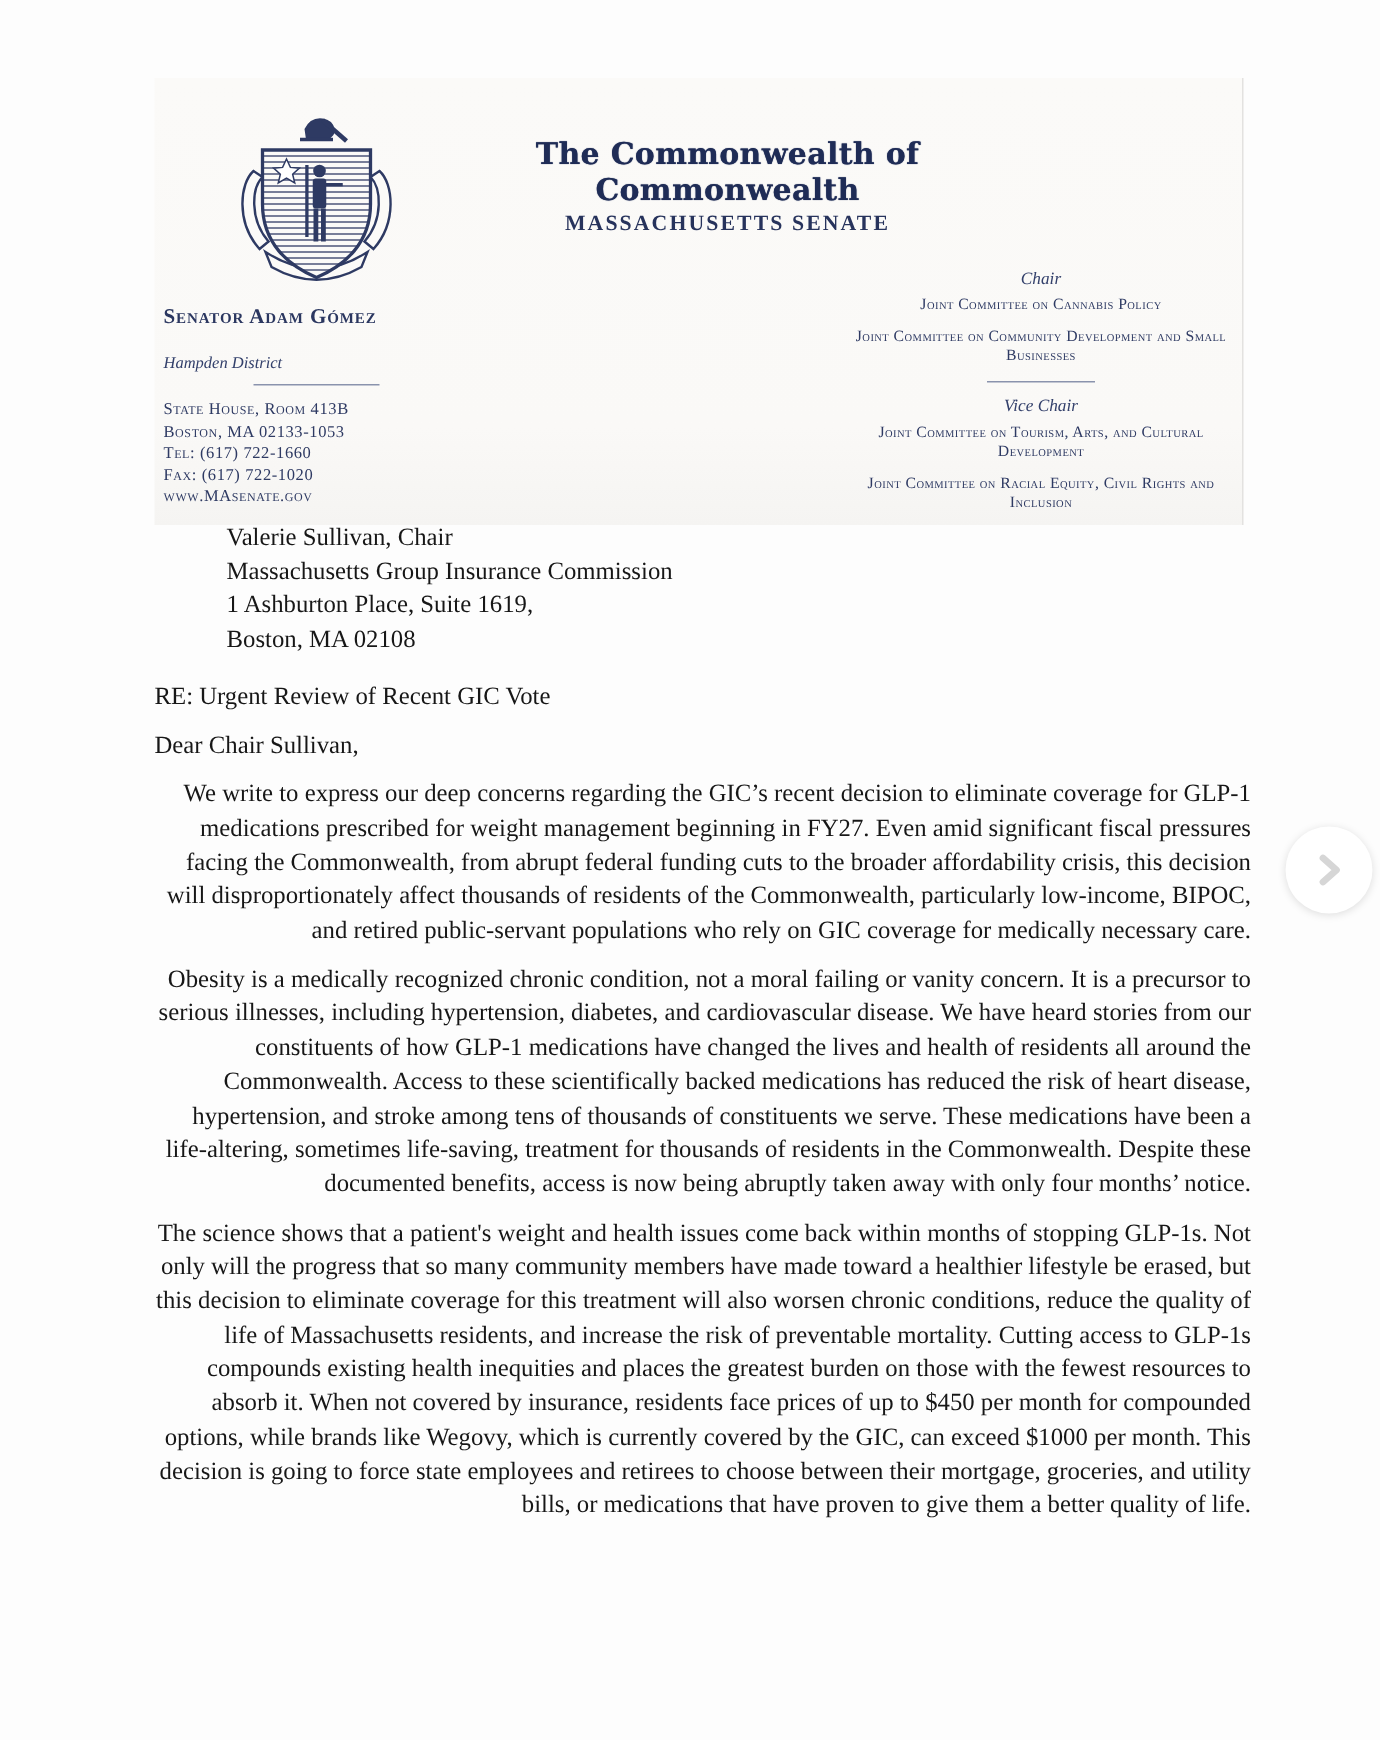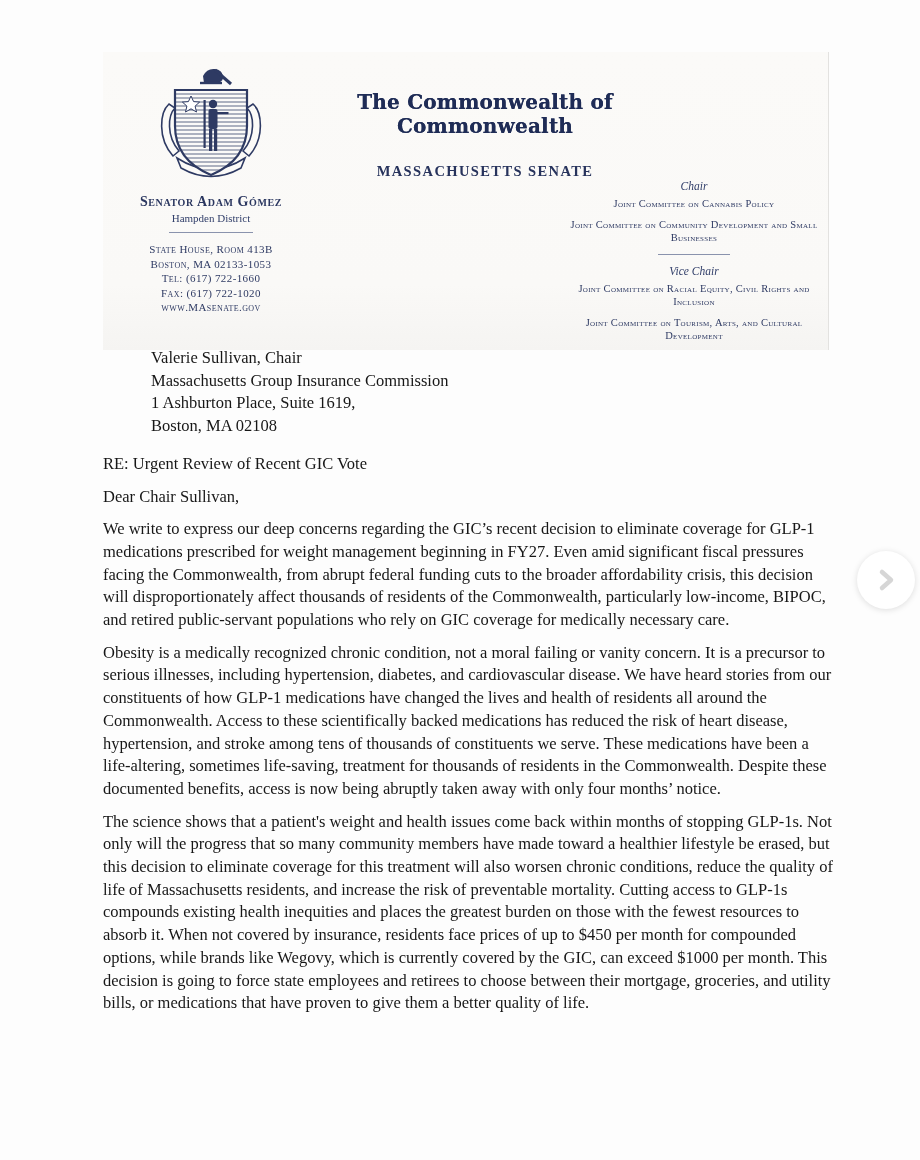--- a/index.html
+++ b/index.html
@@ -14,34 +14,35 @@
   
   .letterhead {
     position: absolute;
     left: 103px; top: 52px;
     width: 726px; height: 298px;
     background: linear-gradient(180deg, #fbfaf8 0%, #faf9f7 78%, #f5f4f2 100%);
     border-right: 1px solid #e3e2e0;
     color: #2e3a63;
   }
   .lh-left {
-    position: absolute; left: 6px; top: 4px; width: 204px;
-    text-align: center;
+    position: absolute; left: 6px; top: 14px; width: 204px;
+    text-align: left;
   }
   .seal { display: block; margin: 4px auto 8px auto; }
   .senator-name {
     font-variant: small-caps;
     font-weight: bold;
     font-size: 14px;
     letter-spacing: 0.6px;
     color: #2b3760;
   }
   .senator-district {
+    font-style: italic;
     font-size: 11px;
-    margin-top: 2px;
+    margin-top: 16px;
     color: #33406b;
   }
   .lh-rule {
     width: 84px; height: 0;
     border-top: 1px solid #8a93ad;
     margin: 8px auto 9px auto;
   }
   .contact-line {
     font-variant: small-caps;
     font-size: 11px;
@@ -58,21 +59,21 @@
     font-weight: bold;
     font-size: 20px;
     letter-spacing: 0.2px;
     color: #1f2c56;
     text-shadow: 0 0 0.6px #1f2c56;
   }
   .senate-subtitle {
     font-weight: bold;
     font-size: 14.5px;
     letter-spacing: 1.4px;
-    margin-top: 25px;
+    margin-top: 3px;
     color: #27335c;
   }
   .lh-right {
     position: absolute; left: 452px; top: 128px; width: 278px;
     text-align: center;
   }
   .committee-heading {
     font-style: italic;
     font-size: 11.5px;
     color: #33406b;
@@ -96,21 +97,21 @@
     width: 731px;
     font-size: 16.5px;
     line-height: 22.7px;
     color: #171717;
   }
   .date-line { margin-bottom: 10px; }
   .date-line sup { font-size: 10.5px; line-height: 0; }
   .recipient-block { margin-bottom: 15px; margin-left: 48px; }
   .subject-line { margin-bottom: 10px; }
   .salutation-line { margin-bottom: 10px; }
-  .letter-paragraph { margin-bottom: 10px; }
+  .letter-paragraph { margin-bottom: 10px; text-align: right; }
 
   
   .next-btn {
     position: absolute;
     left: 857px; top: 551px;
     width: 58px; height: 58px;
     border-radius: 50%;
     background: #ffffff;
     border: none;
     box-shadow: 0 1px 6px rgba(0,0,0,0.13);
@@ -177,22 +178,22 @@
       <div class="commonwealth-title">The Commonwealth of Commonwealth</div>
       <div class="senate-subtitle">MASSACHUSETTS SENATE</div>
     </div>
 
     <div class="lh-right">
       <div class="committee-heading">Chair</div>
       <div class="committee-item">Joint Committee on Cannabis Policy</div>
       <div class="committee-item">Joint Committee on Community Development and Small Businesses</div>
       <div class="lh-rule"></div>
       <div class="committee-heading">Vice Chair</div>
+      <div class="committee-item">Joint Committee on Tourism, Arts, and Cultural Development</div>
       <div class="committee-item">Joint Committee on Racial Equity, Civil Rights and Inclusion</div>
-      <div class="committee-item">Joint Committee on Tourism, Arts, and Cultural Development</div>
     </div>
   </div>
 
   <div class="letter-body">
 
 
     <div class="recipient-block">
       <div>Valerie Sullivan, Chair</div>
       <div>Massachusetts Group Insurance Commission</div>
       <div>1 Ashburton Place, Suite 1619,</div>

